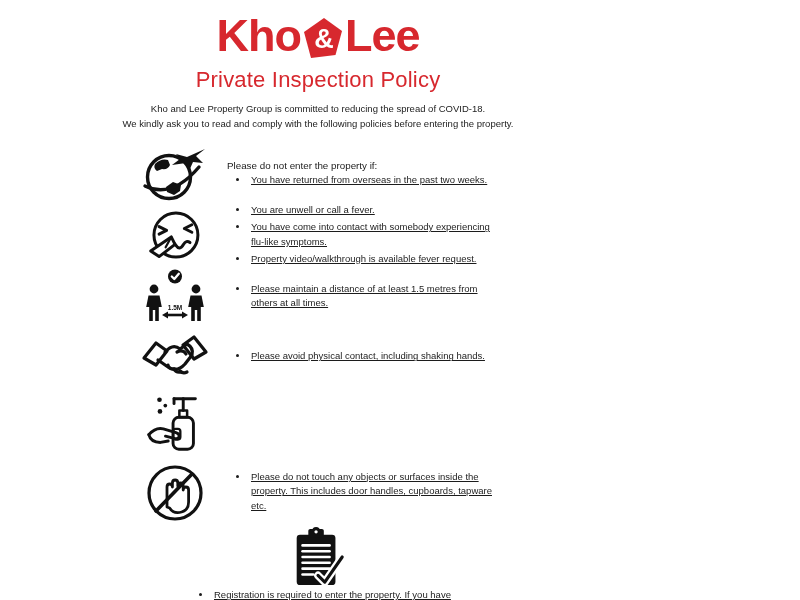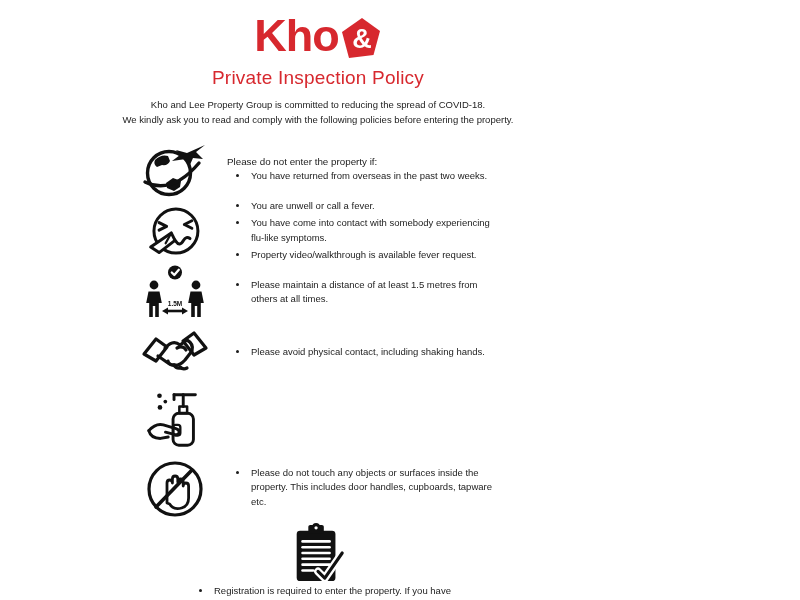--- a/index.html
+++ b/index.html
@@ -5,30 +5,30 @@
   html,body{margin:0;padding:0;background:#fff;}
   .poster{
     width:636px;height:600px;background:#ffffff;overflow:hidden;position:relative;
     font-family:"Liberation Sans", sans-serif;color:#1c1c1c;
   }
   
   .header{text-align:center;padding-top:14px;}
   .logo{display:flex;align-items:center;justify-content:center;gap:1px;
         color:#d7282e;font-weight:bold;font-size:45px;letter-spacing:-1px;line-height:44px;}
   .logo .amp-badge{display:inline-block;margin:0 1px;transform:translateY(2px);}
-  .subtitle{color:#d7282e;font-size:19px;margin-top:9px;letter-spacing:.2px;}
+  .subtitle{color:#d7282e;font-size:22px;margin-top:9px;letter-spacing:.2px;}
   .intro{font-size:9.5px;line-height:1.55;margin-top:9px;color:#222;}
   
   .content{width:366px;margin:14px auto 0 auto;}
   .section{display:flex;align-items:center;}
   .icon-box{width:80px;flex-shrink:0;display:flex;justify-content:center;align-items:center;}
   .text-box{flex:1;padding-left:12px;}
   .section-header{font-size:9.8px;margin-bottom:2px;}
   ul.bullets{margin:0;padding-left:22px;list-style:disc;}
-  ul.bullets li{font-size:9.5px;line-height:1.55;max-width:244px;padding-left:2px;margin:0 0 2px 0;}
+  ul.bullets li{font-size:9.5px;line-height:1.55;max-width:244px;padding-left:2px;margin:0 0 2px 0;text-decoration:underline;}
   
   .s1{min-height:58px;}
   .s2{min-height:64px;}
   .s3{min-height:58px;}
   .s4{min-height:63px;}
   .s5{min-height:70px;}
   .s6{min-height:67px;}
   .s7{min-height:74px;flex-direction:column;}
   svg{display:block;}
 </style>
@@ -39,20 +39,21 @@
 
   <div class="header">
     <div class="logo">
       <span>Kho</span>
       <span class="amp-badge">
         <svg width="40" height="43" viewBox="0 0 40 43">
           <polygon points="21,1 39,14 32.5,38 8,41 1,15" fill="#d7282e"></polygon>
           <text x="20.5" y="31" text-anchor="middle" font-size="27" font-weight="bold" fill="#ffffff">&amp;</text>
         </svg>
       </span>
+      <span>Lee</span>
     </div>
     <div class="subtitle">Private Inspection Policy</div>
     <div class="intro">
       <div>Kho and Lee Property Group is committed to reducing the spread of COVID-18.</div>
       <div>We kindly ask you to read and comply with the following policies before entering the property.</div>
     </div>
   </div>
 
   <div class="content">
 

